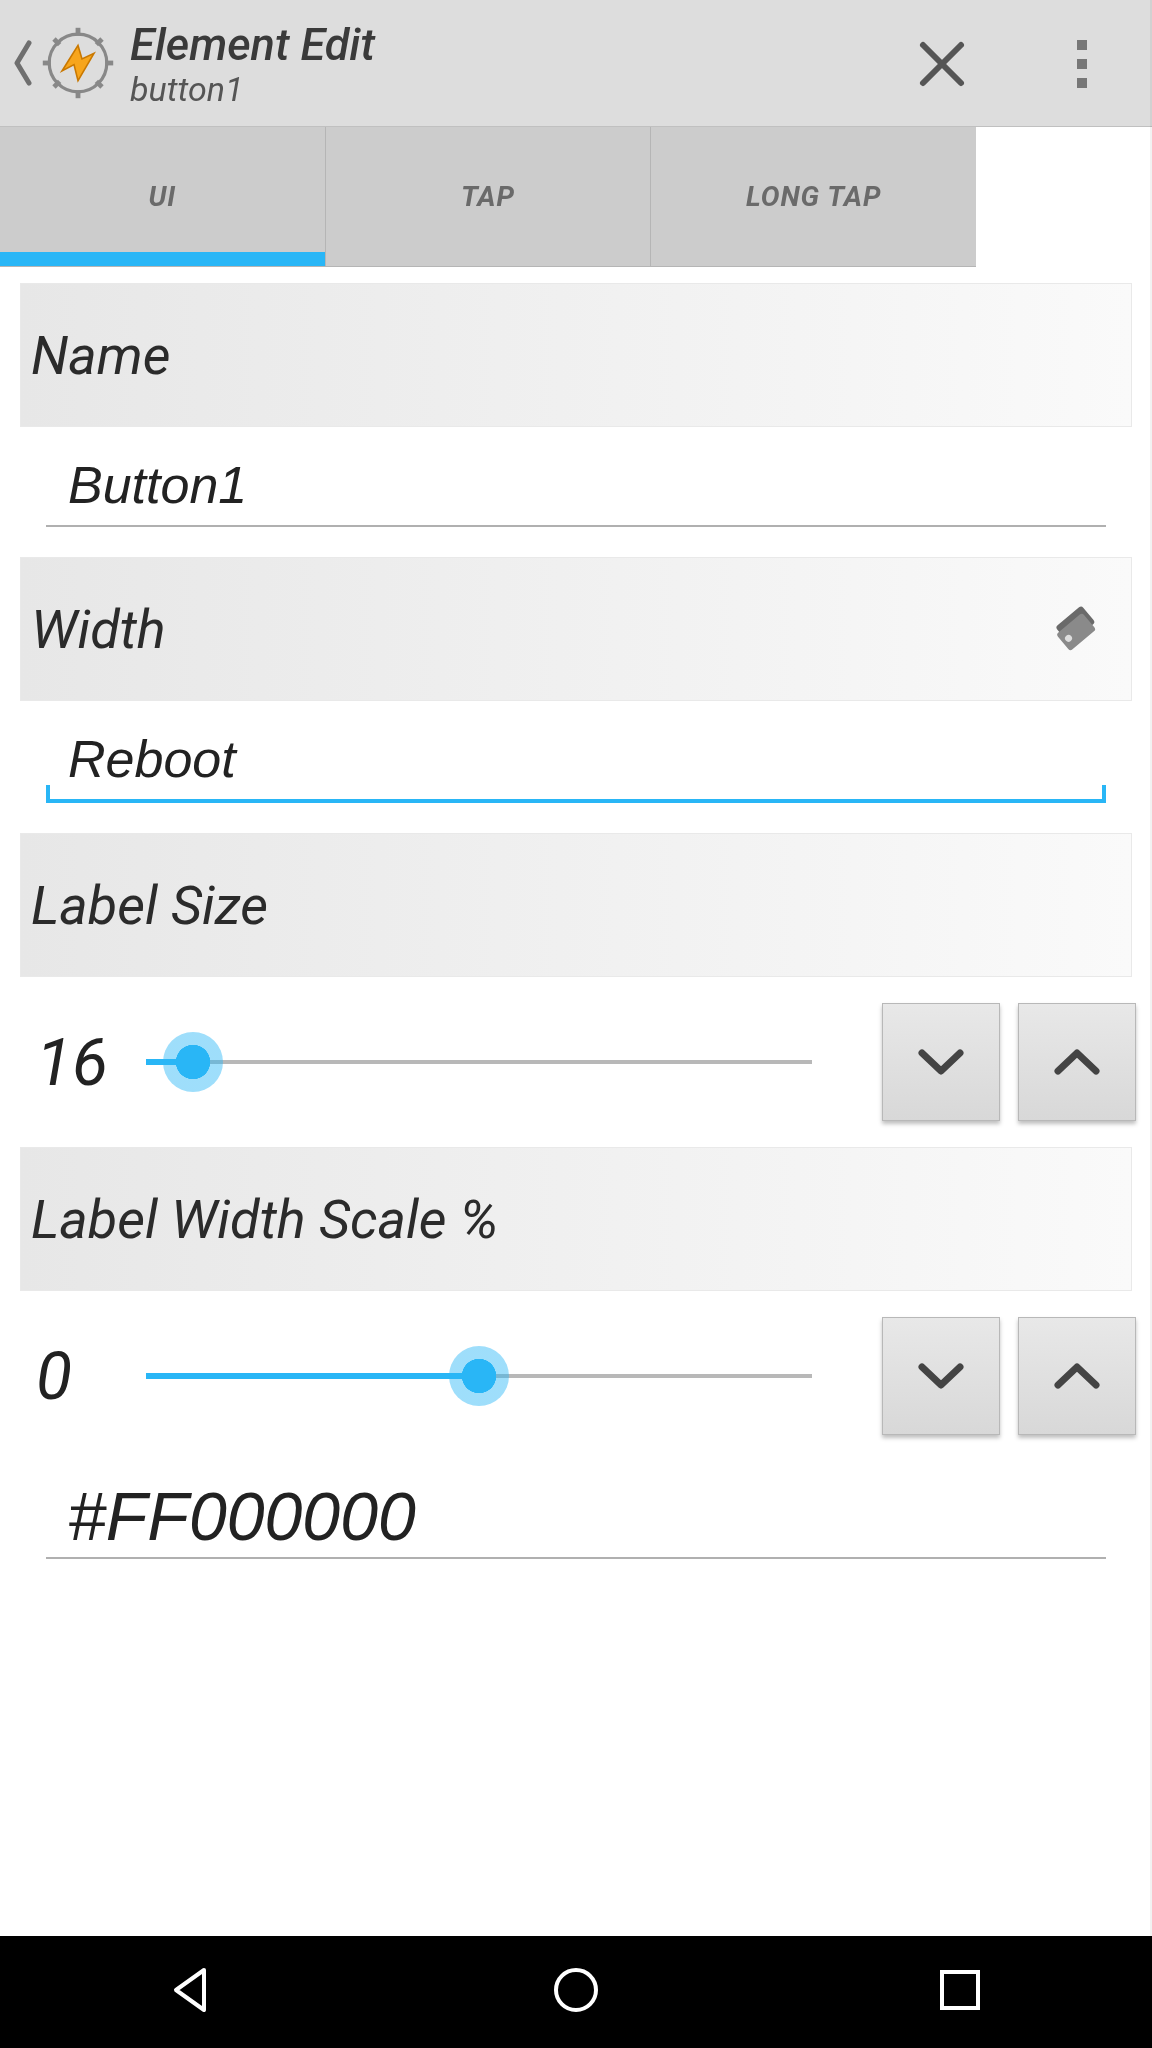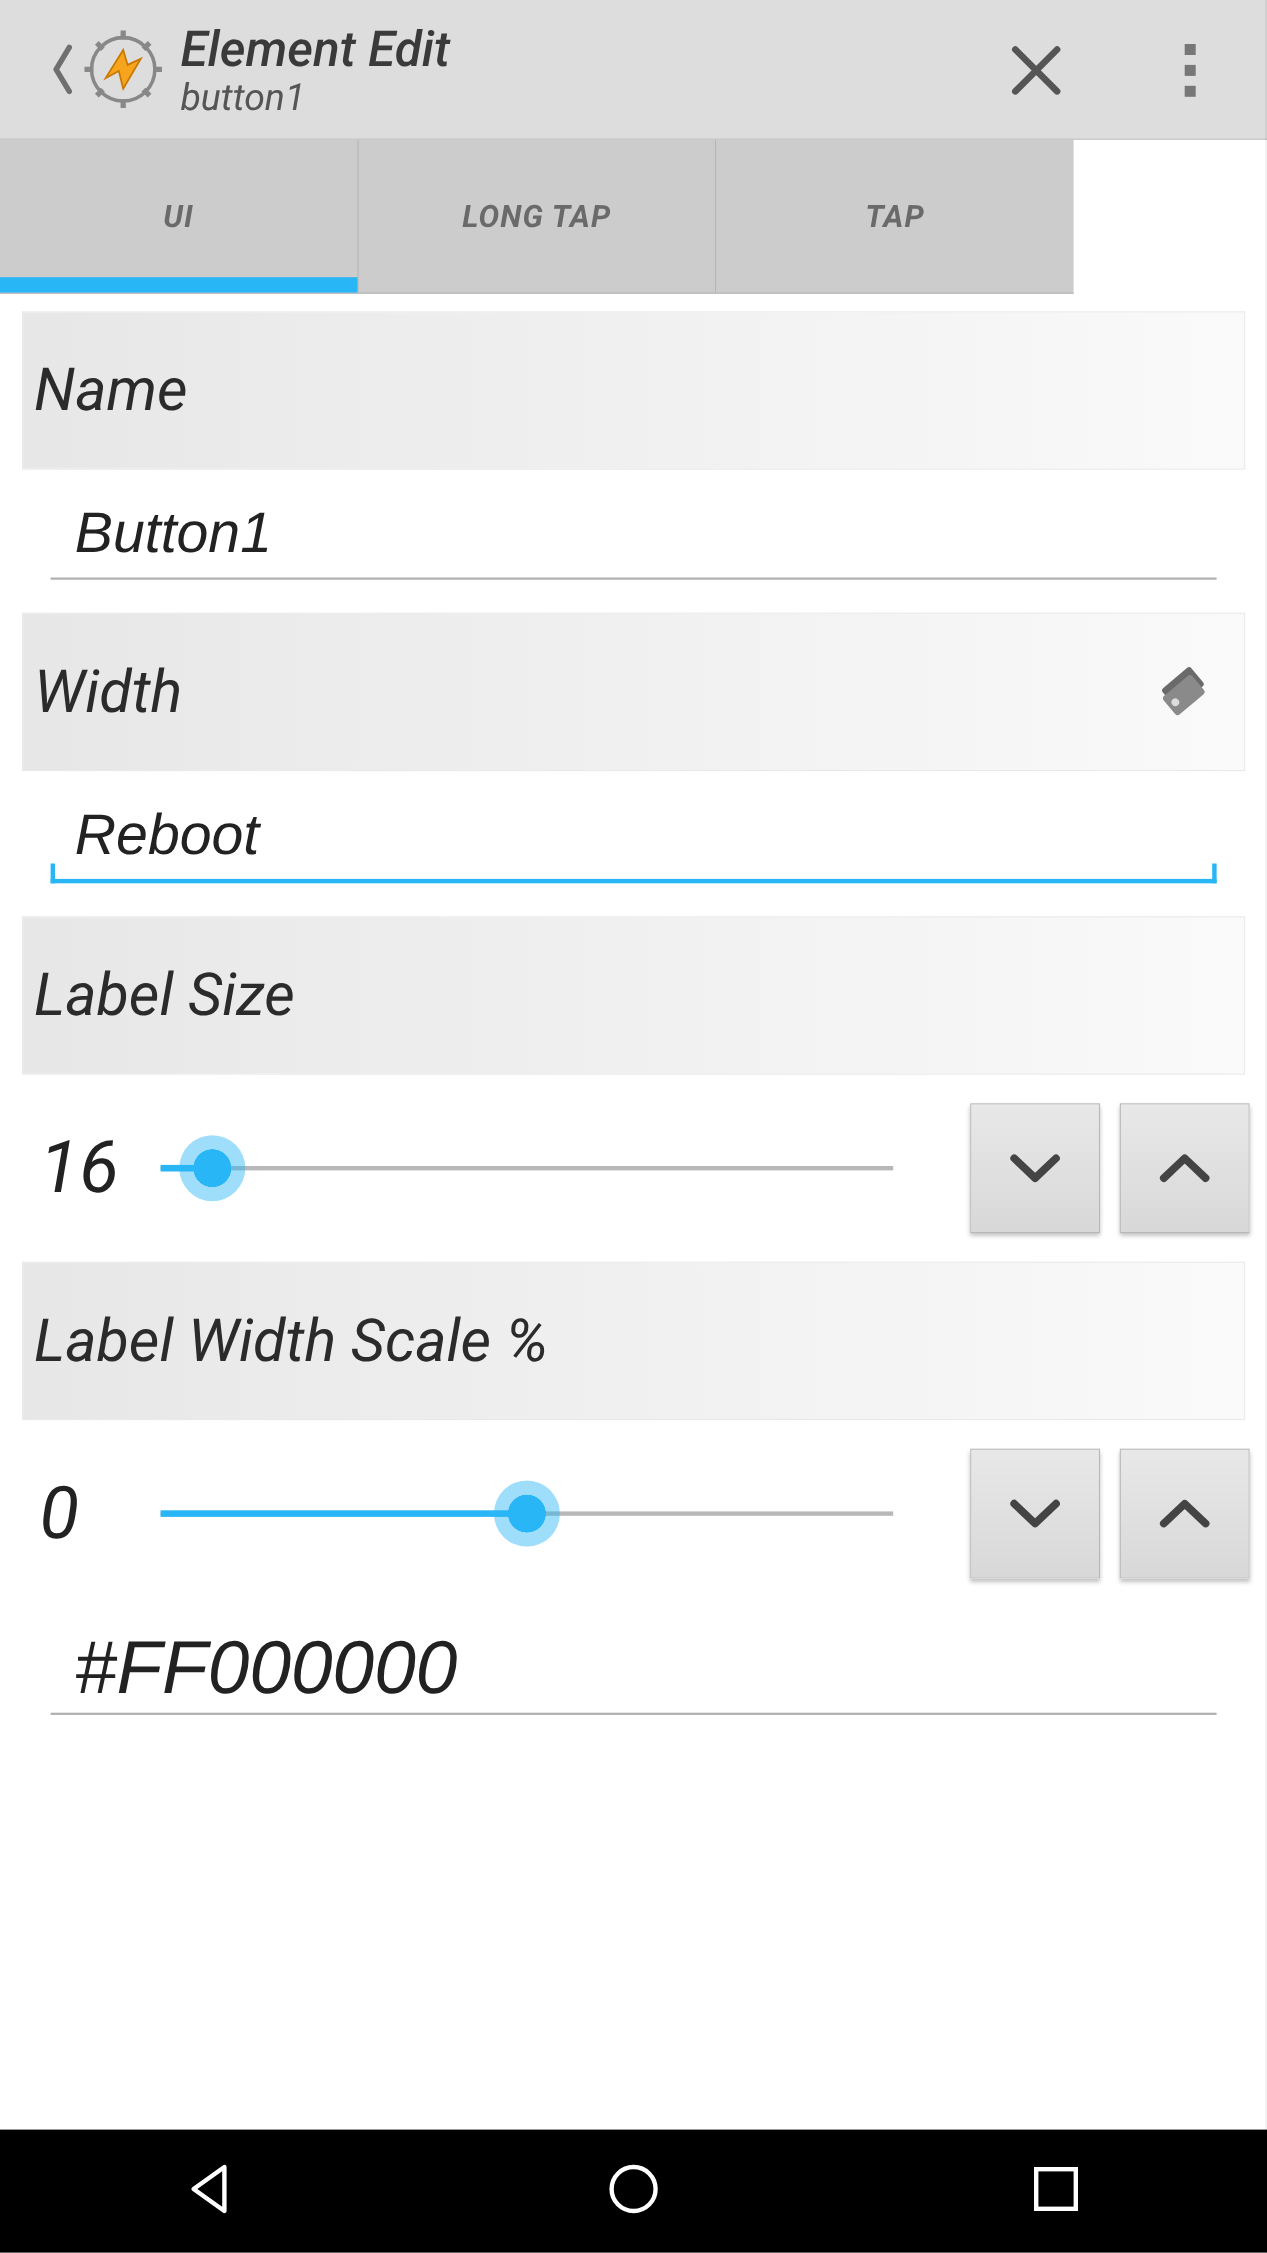--- a/index.html
+++ b/index.html
@@ -14,21 +14,20 @@
 
   
   .appbar {
     height: 127px;
     width: 1152px;
     background: #dddddd;
     display: flex;
     align-items: center;
     position: relative;
     border-bottom: 1px solid #c0c0c0;
-    padding-left: 34px;
   }
   .back-chevron {
     width: 30px;
     height: 80px;
     margin-left: 8px;
     display:flex; align-items:center; justify-content:center;
     color:#6f6f6f;
   }
   .app-icon {
     width: 80px; height: 80px; margin-left: 0px;
@@ -272,24 +271,24 @@
       </svg>
     </div>
   </div>
 </div>
 
 <div class="tabs">
   <div class="tab active">
     <span class="tab-label">UI</span>
   </div>
   <div class="tab">
+    <span class="tab-label">TAP</span>
+  </div>
+  <div class="tab">
     <span class="tab-label">LONG TAP</span>
-  </div>
-  <div class="tab">
-    <span class="tab-label">TAP</span>
   </div>
 </div>
 
 <div class="content">
 
   <div class="section-header">
     <span class="section-title">Name</span>
   </div>
   <div class="field-row">
     <div class="input-wrap">

